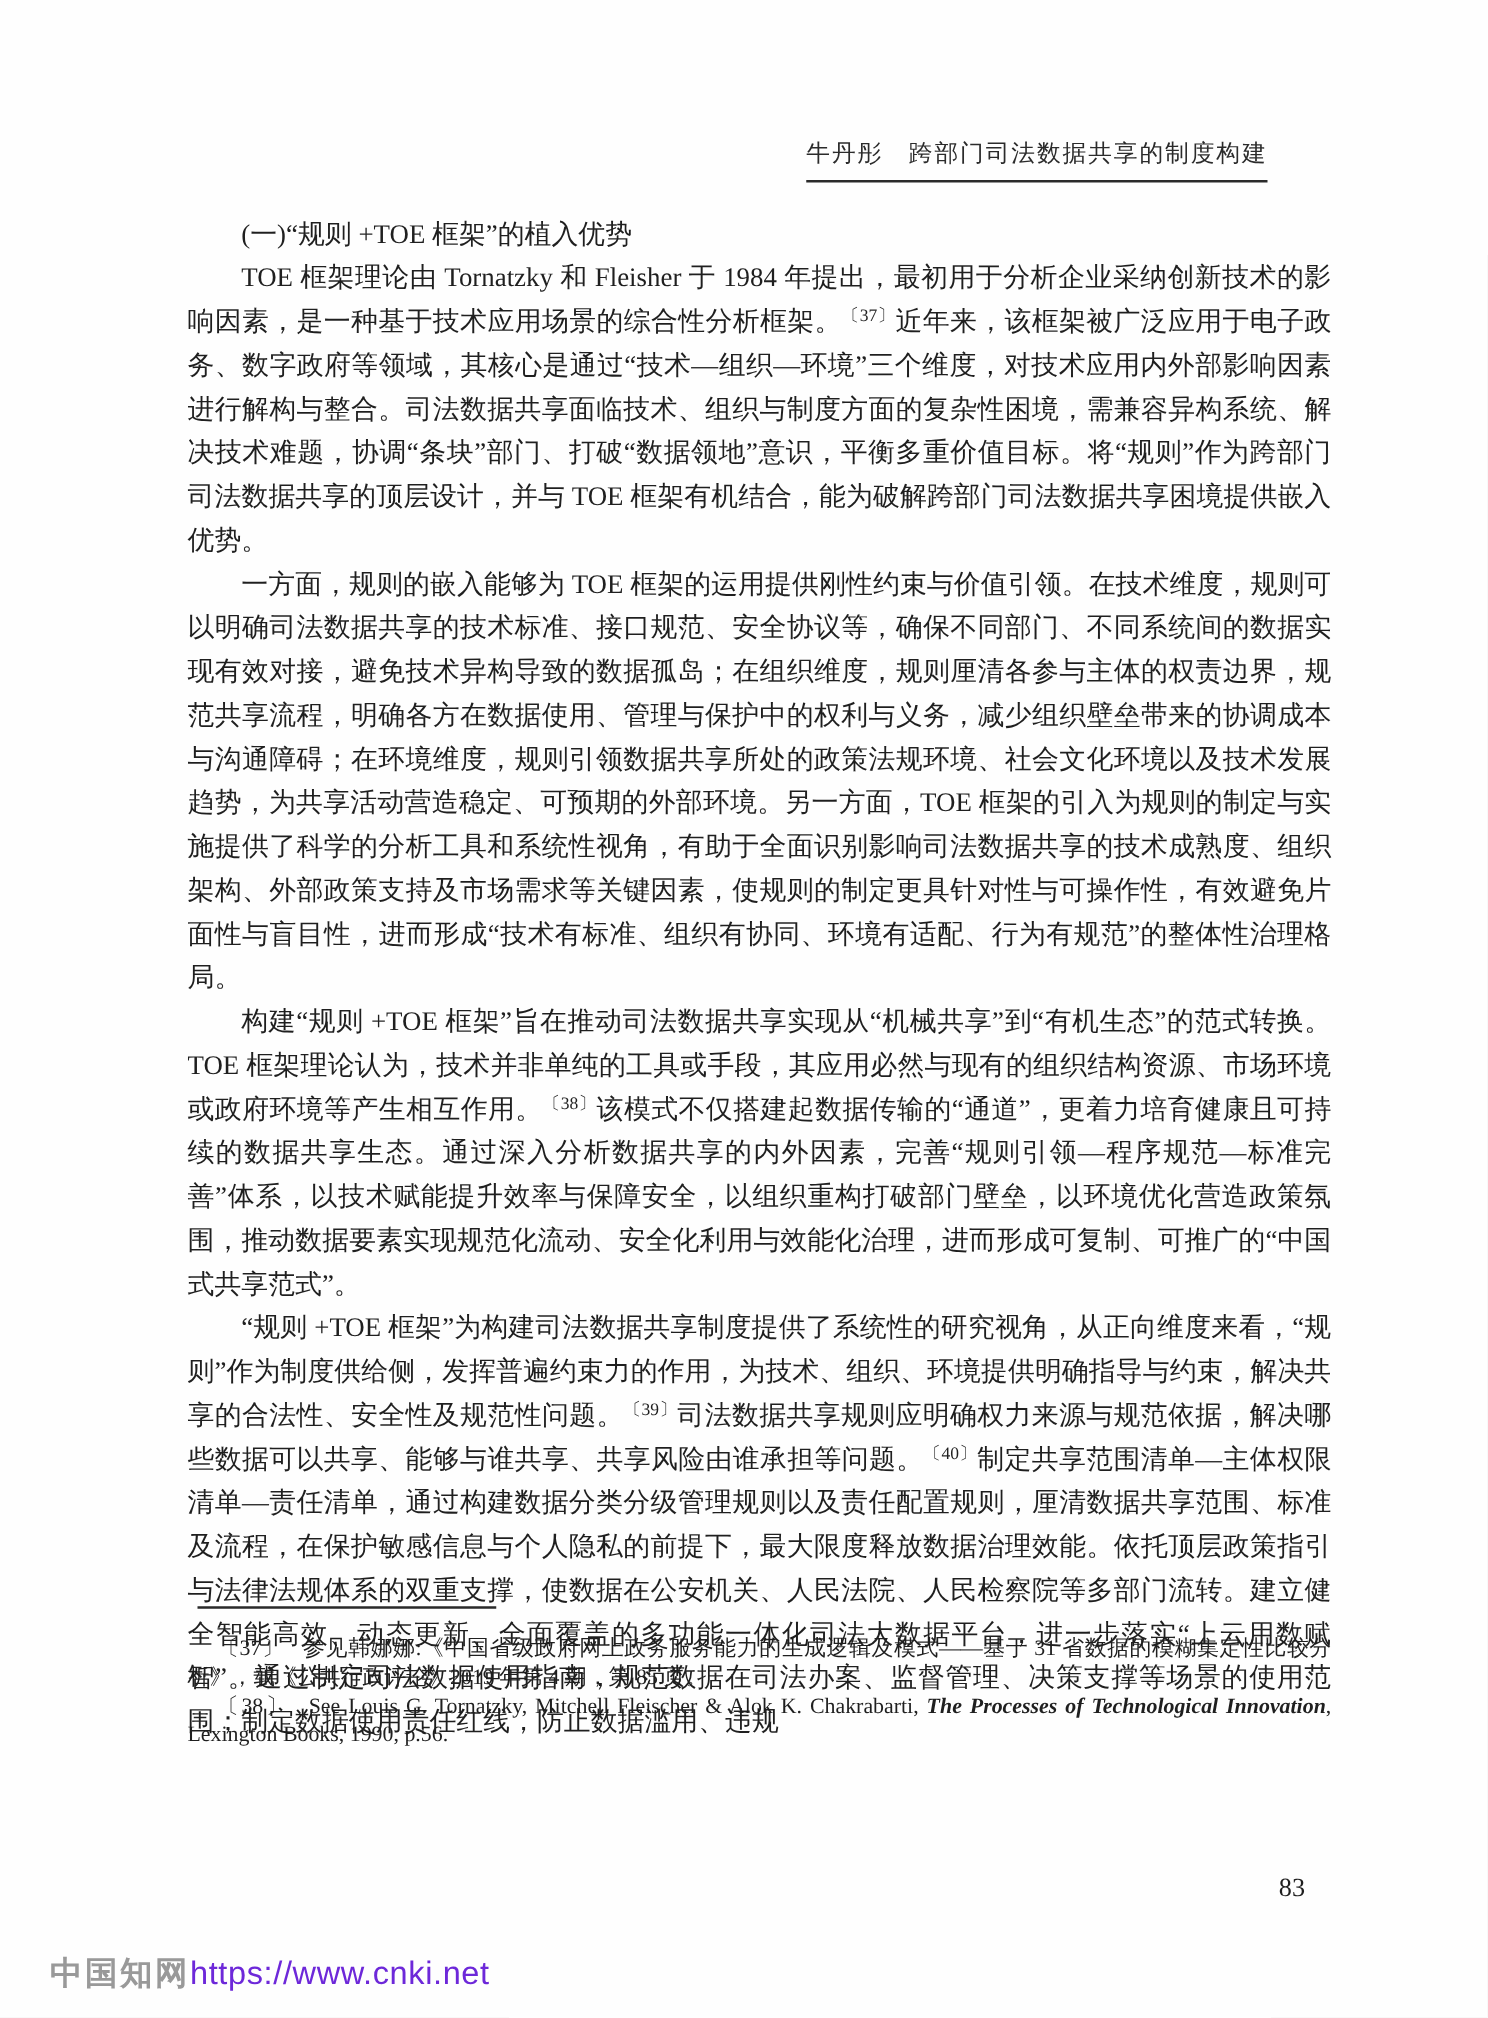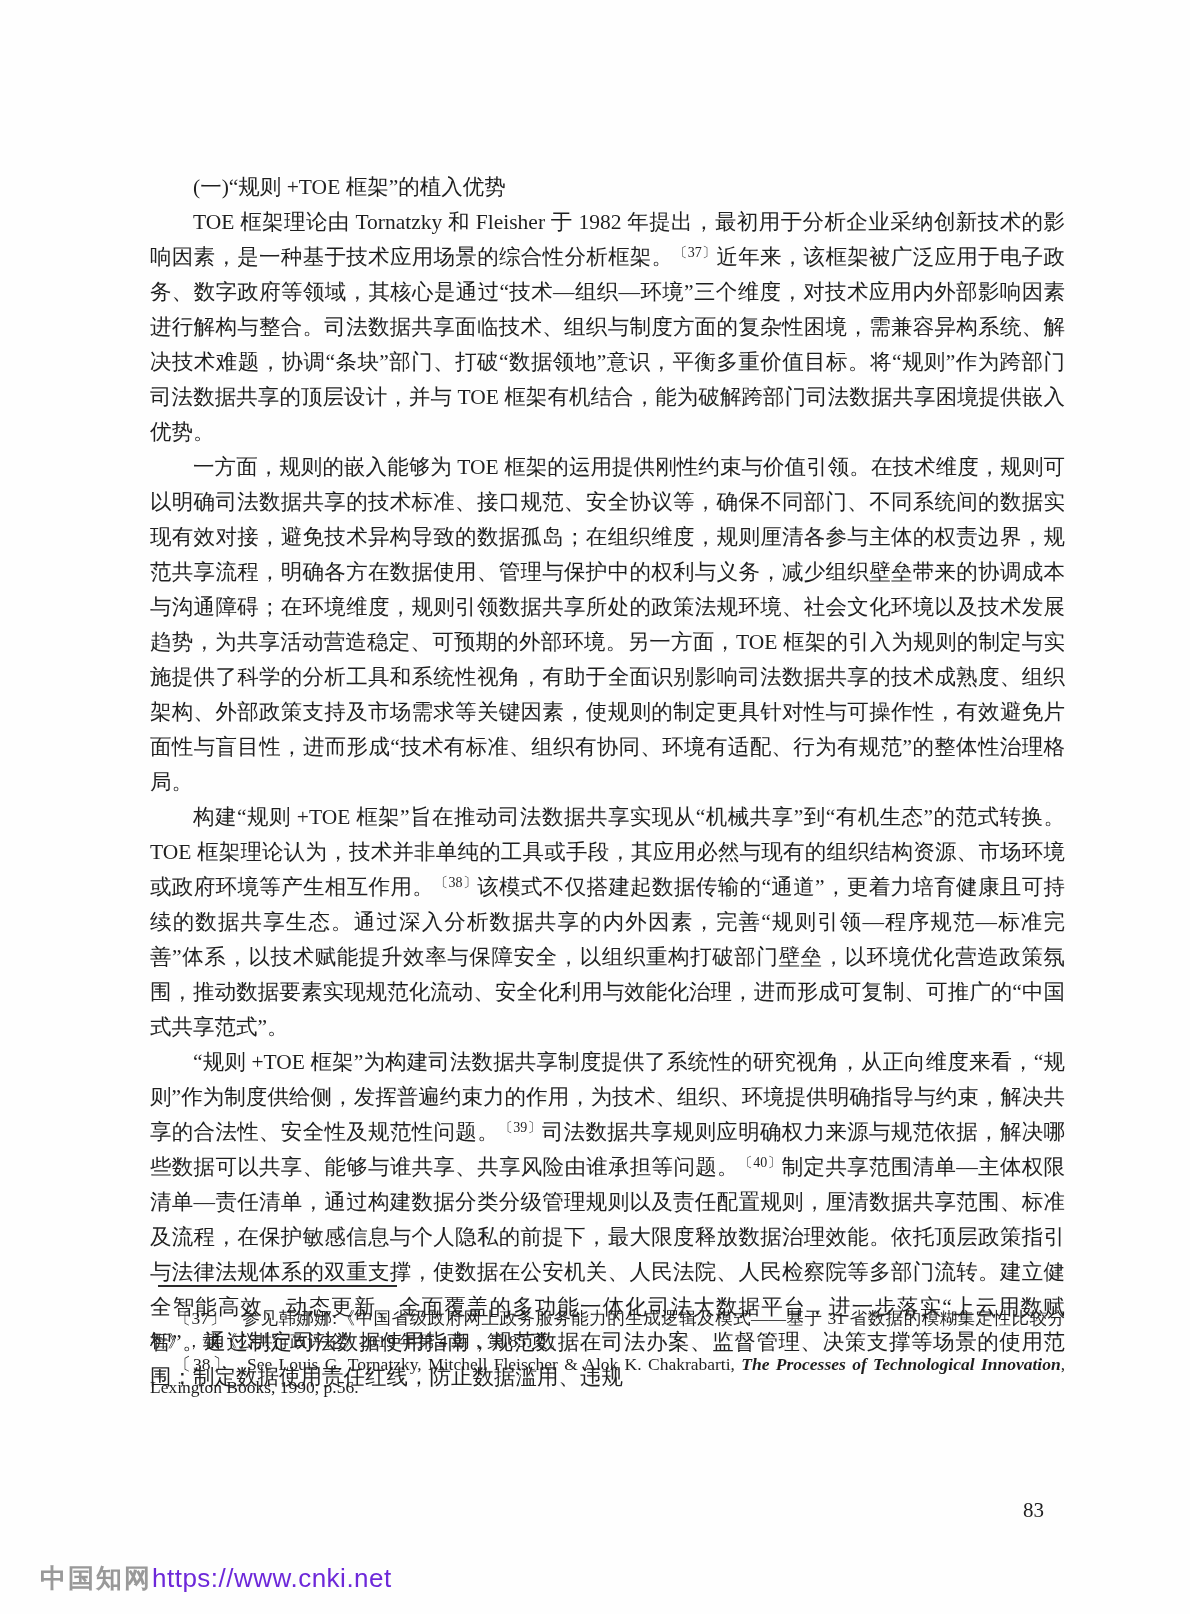--- a/index.html
+++ b/index.html
@@ -98,24 +98,27 @@
     color: #6d28d9;
     text-decoration: none;
     margin-top: 19px;
   }
 </style>
 </head>
 <body>
 
 <div class="page">
 
+  <div class="running-header">
+    <span>牛丹彤　跨部门司法数据共享的制度构建</span>
+  </div>
 
   <main class="article-body" id="article-body">
       <p class="section-heading"><span>(一)“规则 +TOE 框架”的植入优势</span></p>
-      <p class="para"><span>TOE 框架理论由 Tornatzky 和 Fleisher 于 1982 年提出，最初用于分析企业采纳创新技术的影响因素，是一种基于技术应用场景的综合性分析框架。</span><sup class="fn-ref">〔37〕</sup><span>近年来，该框架被广泛应用于电子政务、数字政府等领域，其核心是通过“技术—组织—环境”三个维度，对技术应用内外部影响因素进行解构与整合。司法数据共享面临技术、组织与制度方面的复杂性困境，需兼容异构系统、解决技术难题，协调“条块”部门、打破“数据领地”意识，平衡多重价值目标。将“规则”作为跨部门司法数据共享的顶层设计，并与 TOE 框架有机结合，能为破解跨部门司法数据共享困境提供嵌入优势。</span></p>
+      <p class="para"><span>TOE 框架理论由 Tornatzky 和 Fleisher 于 1984 年提出，最初用于分析企业采纳创新技术的影响因素，是一种基于技术应用场景的综合性分析框架。</span><sup class="fn-ref">〔37〕</sup><span>近年来，该框架被广泛应用于电子政务、数字政府等领域，其核心是通过“技术—组织—环境”三个维度，对技术应用内外部影响因素进行解构与整合。司法数据共享面临技术、组织与制度方面的复杂性困境，需兼容异构系统、解决技术难题，协调“条块”部门、打破“数据领地”意识，平衡多重价值目标。将“规则”作为跨部门司法数据共享的顶层设计，并与 TOE 框架有机结合，能为破解跨部门司法数据共享困境提供嵌入优势。</span></p>
       <p class="para"><span>一方面，规则的嵌入能够为 TOE 框架的运用提供刚性约束与价值引领。在技术维度，规则可以明确司法数据共享的技术标准、接口规范、安全协议等，确保不同部门、不同系统间的数据实现有效对接，避免技术异构导致的数据孤岛；在组织维度，规则厘清各参与主体的权责边界，规范共享流程，明确各方在数据使用、管理与保护中的权利与义务，减少组织壁垒带来的协调成本与沟通障碍；在环境维度，规则引领数据共享所处的政策法规环境、社会文化环境以及技术发展趋势，为共享活动营造稳定、可预期的外部环境。另一方面，TOE 框架的引入为规则的制定与实施提供了科学的分析工具和系统性视角，有助于全面识别影响司法数据共享的技术成熟度、组织架构、外部政策支持及市场需求等关键因素，使规则的制定更具针对性与可操作性，有效避免片面性与盲目性，进而形成“技术有标准、组织有协同、环境有适配、行为有规范”的整体性治理格局。</span></p>
       <p class="para"><span>构建“规则 +TOE 框架”旨在推动司法数据共享实现从“机械共享”到“有机生态”的范式转换。TOE 框架理论认为，技术并非单纯的工具或手段，其应用必然与现有的组织结构资源、市场环境或政府环境等产生相互作用。</span><sup class="fn-ref">〔38〕</sup><span>该模式不仅搭建起数据传输的“通道”，更着力培育健康且可持续的数据共享生态。通过深入分析数据共享的内外因素，完善“规则引领—程序规范—标准完善”体系，以技术赋能提升效率与保障安全，以组织重构打破部门壁垒，以环境优化营造政策氛围，推动数据要素实现规范化流动、安全化利用与效能化治理，进而形成可复制、可推广的“中国式共享范式”。</span></p>
       <p class="para"><span>“规则 +TOE 框架”为构建司法数据共享制度提供了系统性的研究视角，从正向维度来看，“规则”作为制度供给侧，发挥普遍约束力的作用，为技术、组织、环境提供明确指导与约束，解决共享的合法性、安全性及规范性问题。</span><sup class="fn-ref">〔39〕</sup><span>司法数据共享规则应明确权力来源与规范依据，解决哪些数据可以共享、能够与谁共享、共享风险由谁承担等问题。</span><sup class="fn-ref">〔40〕</sup><span>制定共享范围清单—主体权限清单—责任清单，通过构建数据分类分级管理规则以及责任配置规则，厘清数据共享范围、标准及流程，在保护敏感信息与个人隐私的前提下，最大限度释放数据治理效能。依托顶层政策指引与法律法规体系的双重支撑，使数据在公安机关、人民法院、人民检察院等多部门流转。建立健全智能高效、动态更新、全面覆盖的多功能一体化司法大数据平台，进一步落实“上云用数赋智”。通过制定司法数据使用指南，规范数据在司法办案、监督管理、决策支撑等场景的使用范围；制定数据使用责任红线，防止数据滥用、违规</span></p>
     </main>
 
   <div class="fn-rule"></div>
 
   <section class="footnotes" id="footnotes">
       <p class="footnote"><span class="fn-label">〔37〕</span><span>参见韩娜娜:《中国省级政府网上政务服务能力的生成逻辑及模式——基于 31 省数据的模糊集定性比较分析》，载《公共行政评论》2019 年第 4 期，第 85 页。</span></p>
       <p class="footnote"><span class="fn-label">〔38〕</span><span>See Louis G. Tornatzky, Mitchell Fleischer &amp; Alok K. Chakrabarti, </span><em>The Processes of Technological Innovation</em><span>, Lexington Books, 1990, p.56.</span></p>

